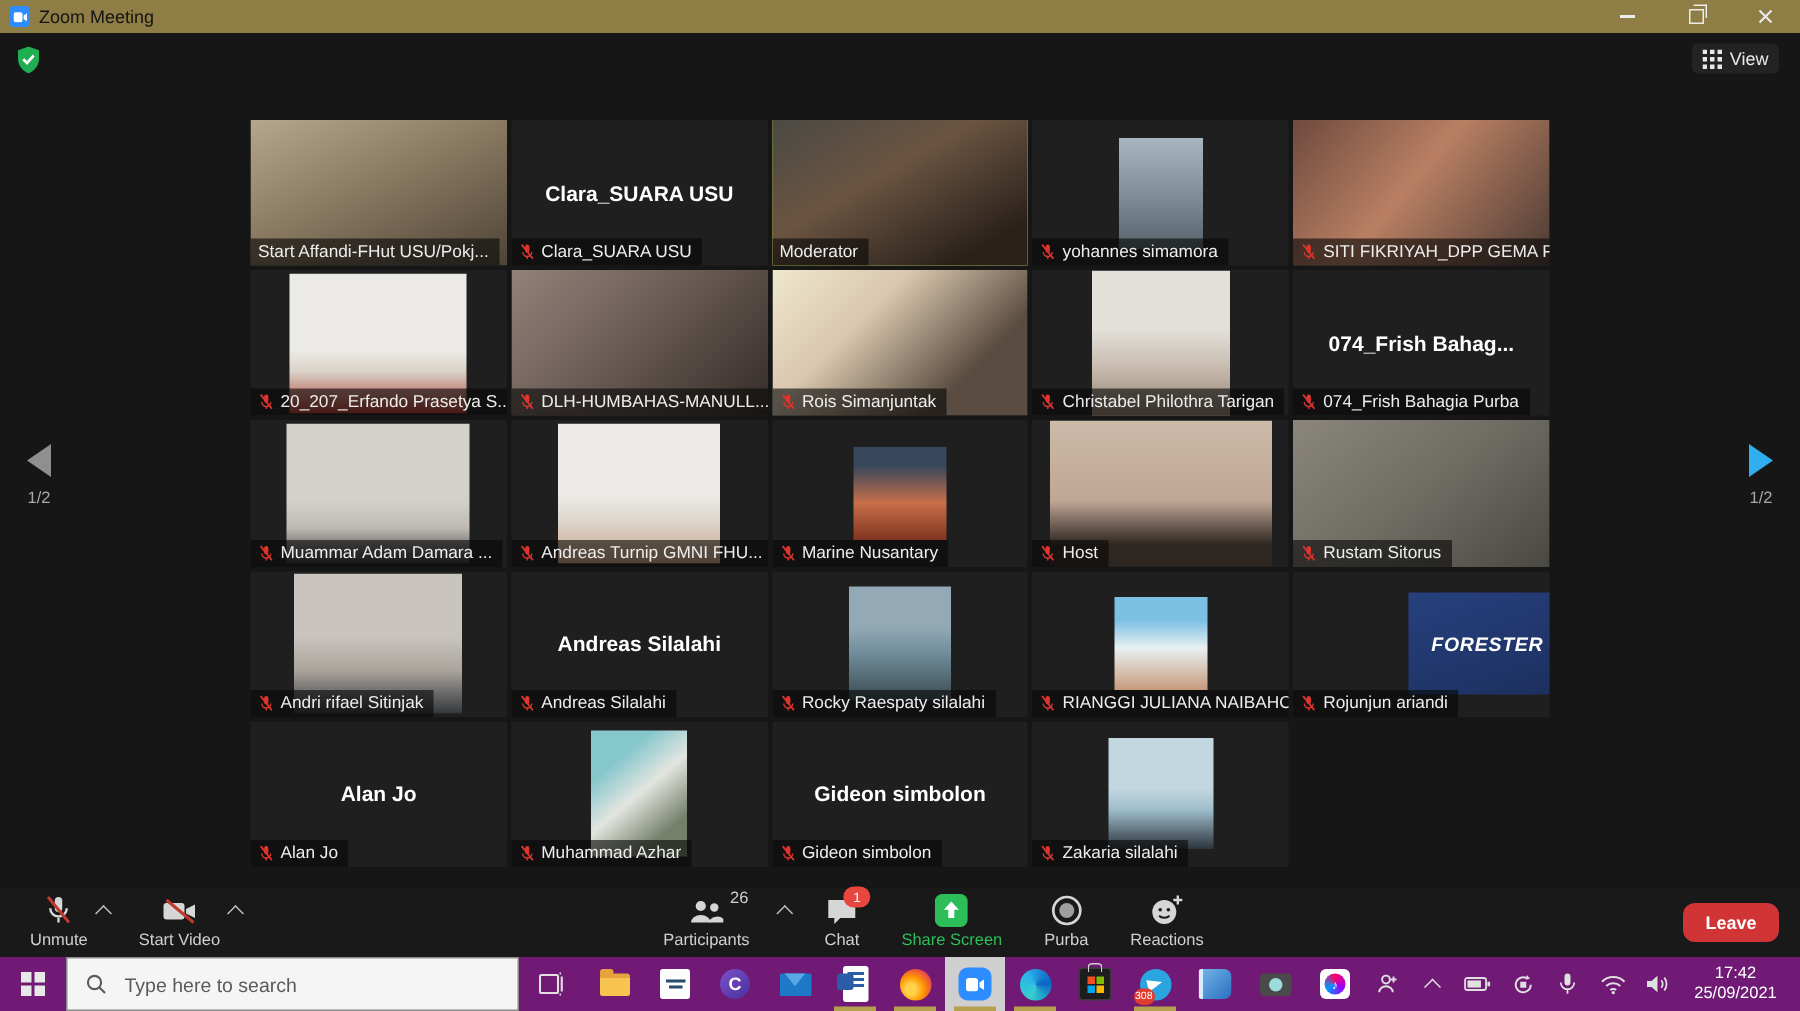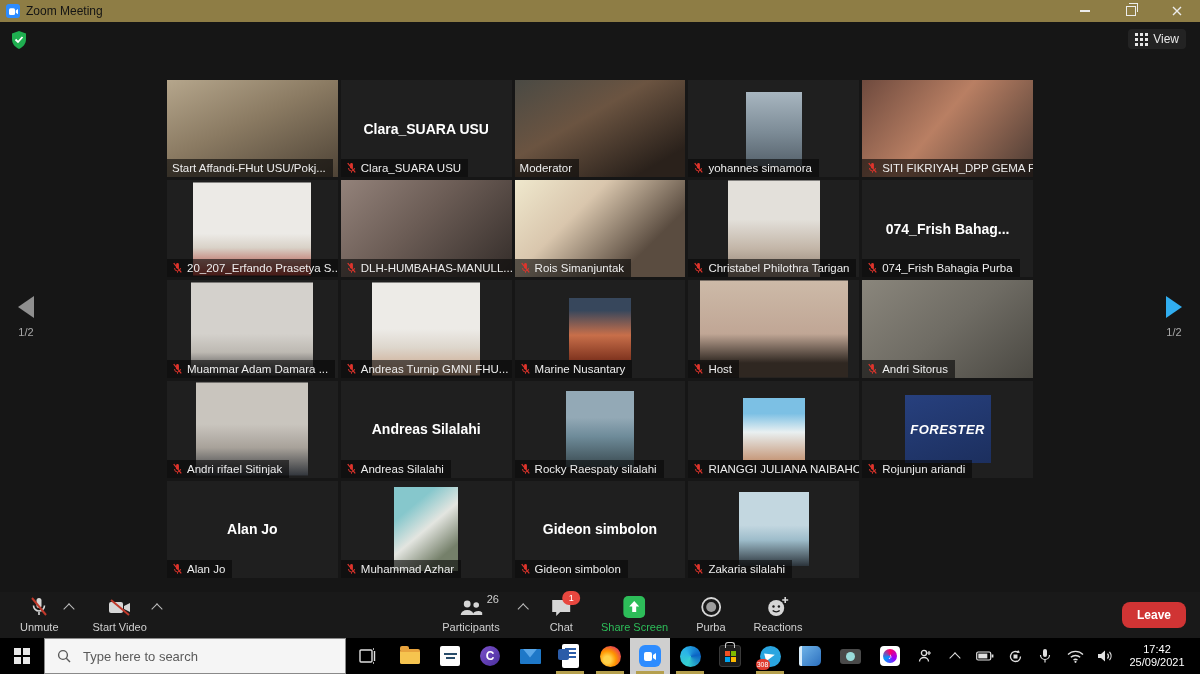--- a/index.html
+++ b/index.html
@@ -44,21 +44,21 @@
   .tool .ic{height:22px;display:flex;align-items:flex-end;justify-content:center;position:relative;}
   #tool-left{position:absolute;left:14px;top:4px;display:flex;gap:14px;justify-content:center;}
   #tool-center{position:absolute;left:50%;top:4px;transform:translateX(-44%);display:flex;gap:16px;text-align:right;}
   .chev{width:7px;height:7px;border-left:1.6px solid #bdbdbd;border-top:1.6px solid #bdbdbd;transform:rotate(45deg);align-self:flex-start;margin-top:9px;}
   .withchev{display:flex;}
   .badge{position:absolute;top:-5px;right:-8px;background:#e8473f;color:#fff;font-size:9px;min-width:14px;height:14px;border-radius:8px;display:flex;align-items:center;justify-content:center;padding:0 2px;}
   .pcount{position:absolute;top:-3px;right:-16px;font-size:11px;color:#cfcfcf;}
   .share-label{color:#2dbd59;}
   #leave-btn{position:absolute;right:14px;top:10px;background:#d03434;color:#fff;font-size:12px;font-weight:bold;padding:6px 15px;border-radius:8px;}
   
-  #taskbar{position:absolute;top:638px;left:0;width:1200px;height:36px;background:#000000;display:flex;align-items:center;}
+  #taskbar{position:absolute;top:638px;left:0;width:1200px;height:36px;background:#701a75;display:flex;align-items:center;}
   .tb-item{width:44px;height:36px;display:flex;align-items:center;justify-content:center;position:relative;flex:0 0 auto;}
   .tb-app{width:40px;}
   .tb-app.running:after{content:"";position:absolute;left:6px;right:6px;bottom:0;height:3px;background:#b5a04e;}
   .tb-app.active-app{background:#cfcfcf;}
   #search-box{width:300px;height:34px;background:#f5f5f5;border:1px solid #8a8a8a;display:flex;align-items:center;flex:0 0 auto;}
   #search-box input{border:none;outline:none;background:transparent;font-size:13px;color:#5a5a5a;font-family:"Liberation Sans",sans-serif;width:240px;}
   #search-box input::placeholder{color:#5a5a5a;opacity:1;}
   .mag{margin:0 10px 0 12px;}
   #tray{margin-left:auto;display:flex;align-items:center;}
   .tray-item{width:30px;height:36px;display:flex;align-items:center;justify-content:center;flex:0 0 auto;}
@@ -305,21 +305,21 @@
       </div>
       <div class="tile">
         <div class="vid-full" style="background: linear-gradient(140deg, rgb(138, 134, 124), rgb(111, 108, 100) 50%, rgb(74, 72, 66));"></div>
         <div class="name-tag">
           <svg width="11" height="12" viewBox="0 0 14 15">
             <rect x="5.2" y="1.2" width="3.6" height="7" rx="1.8" fill="#e0342c"></rect>
             <path d="M3.2 7.5a3.8 3.8 0 0 0 7.6 0" fill="none" stroke="#e0342c" stroke-width="1.2"></path>
             <line x1="7" y1="11.5" x2="7" y2="13.5" stroke="#e0342c" stroke-width="1.2"></line>
             <line x1="2.2" y1="1.2" x2="11.8" y2="13.2" stroke="#e0342c" stroke-width="1.5"></line>
           </svg>
-          <span>Andri Sitorus</span>
+          <span>Rustam Sitorus</span>
         </div>
       </div>
       <div class="tile">
         <div class="vid-center" style="background: linear-gradient(rgb(201, 197, 190) 45%, rgb(168, 162, 154) 70%, rgb(51, 55, 61)); width: 112px; height: 93px;"></div>
         <div class="name-tag">
           <svg width="11" height="12" viewBox="0 0 14 15">
             <rect x="5.2" y="1.2" width="3.6" height="7" rx="1.8" fill="#e0342c"></rect>
             <path d="M3.2 7.5a3.8 3.8 0 0 0 7.6 0" fill="none" stroke="#e0342c" stroke-width="1.2"></path>
             <line x1="7" y1="11.5" x2="7" y2="13.5" stroke="#e0342c" stroke-width="1.2"></line>
             <line x1="2.2" y1="1.2" x2="11.8" y2="13.2" stroke="#e0342c" stroke-width="1.5"></line>
@@ -357,21 +357,21 @@
           <svg width="11" height="12" viewBox="0 0 14 15">
             <rect x="5.2" y="1.2" width="3.6" height="7" rx="1.8" fill="#e0342c"></rect>
             <path d="M3.2 7.5a3.8 3.8 0 0 0 7.6 0" fill="none" stroke="#e0342c" stroke-width="1.2"></path>
             <line x1="7" y1="11.5" x2="7" y2="13.5" stroke="#e0342c" stroke-width="1.2"></line>
             <line x1="2.2" y1="1.2" x2="11.8" y2="13.2" stroke="#e0342c" stroke-width="1.5"></line>
           </svg>
           <span>RIANGGI JULIANA NAIBAHO</span>
         </div>
       </div>
       <div class="tile">
-        <div class="avatar" style="background: linear-gradient(160deg, rgb(39, 64, 126), rgb(28, 47, 94)); width: 86px; height: 68px;">
+        <div class="avatar" style="background: linear-gradient(160deg, rgb(39, 64, 126), rgb(28, 47, 94)); width: 106px; height: 68px; margin-left: 44px;">
           <span>FORESTER</span>
         </div>
         <div class="name-tag">
           <svg width="11" height="12" viewBox="0 0 14 15">
             <rect x="5.2" y="1.2" width="3.6" height="7" rx="1.8" fill="#e0342c"></rect>
             <path d="M3.2 7.5a3.8 3.8 0 0 0 7.6 0" fill="none" stroke="#e0342c" stroke-width="1.2"></path>
             <line x1="7" y1="11.5" x2="7" y2="13.5" stroke="#e0342c" stroke-width="1.2"></line>
             <line x1="2.2" y1="1.2" x2="11.8" y2="13.2" stroke="#e0342c" stroke-width="1.5"></line>
           </svg>
           <span>Rojunjun ariandi</span>

